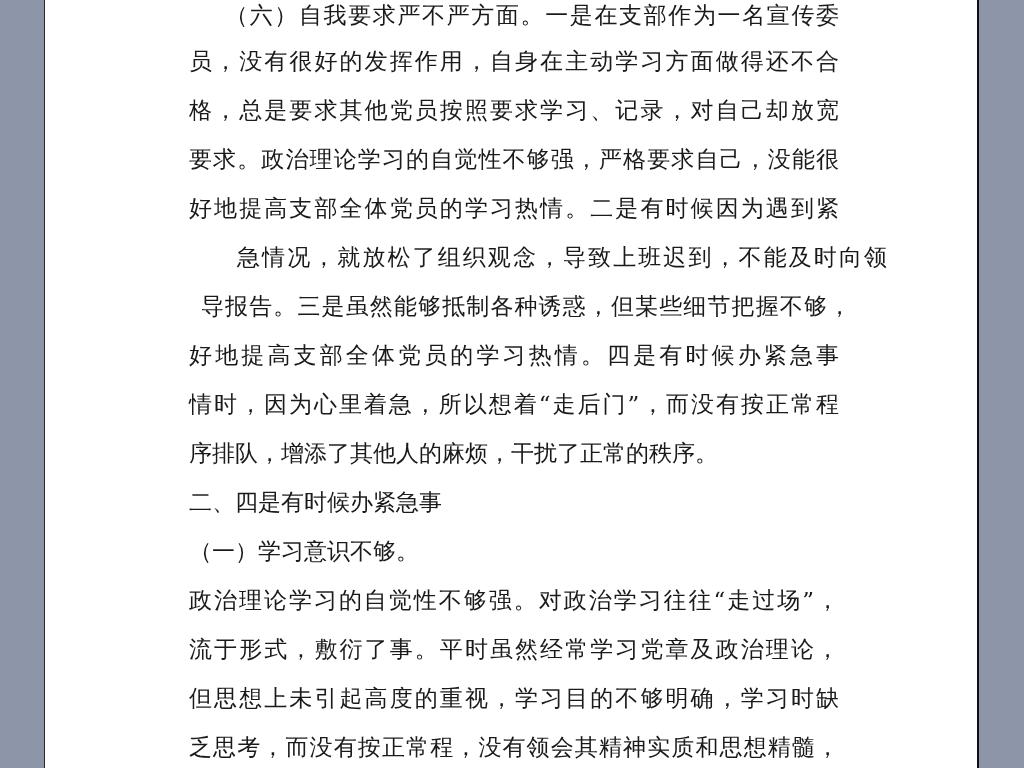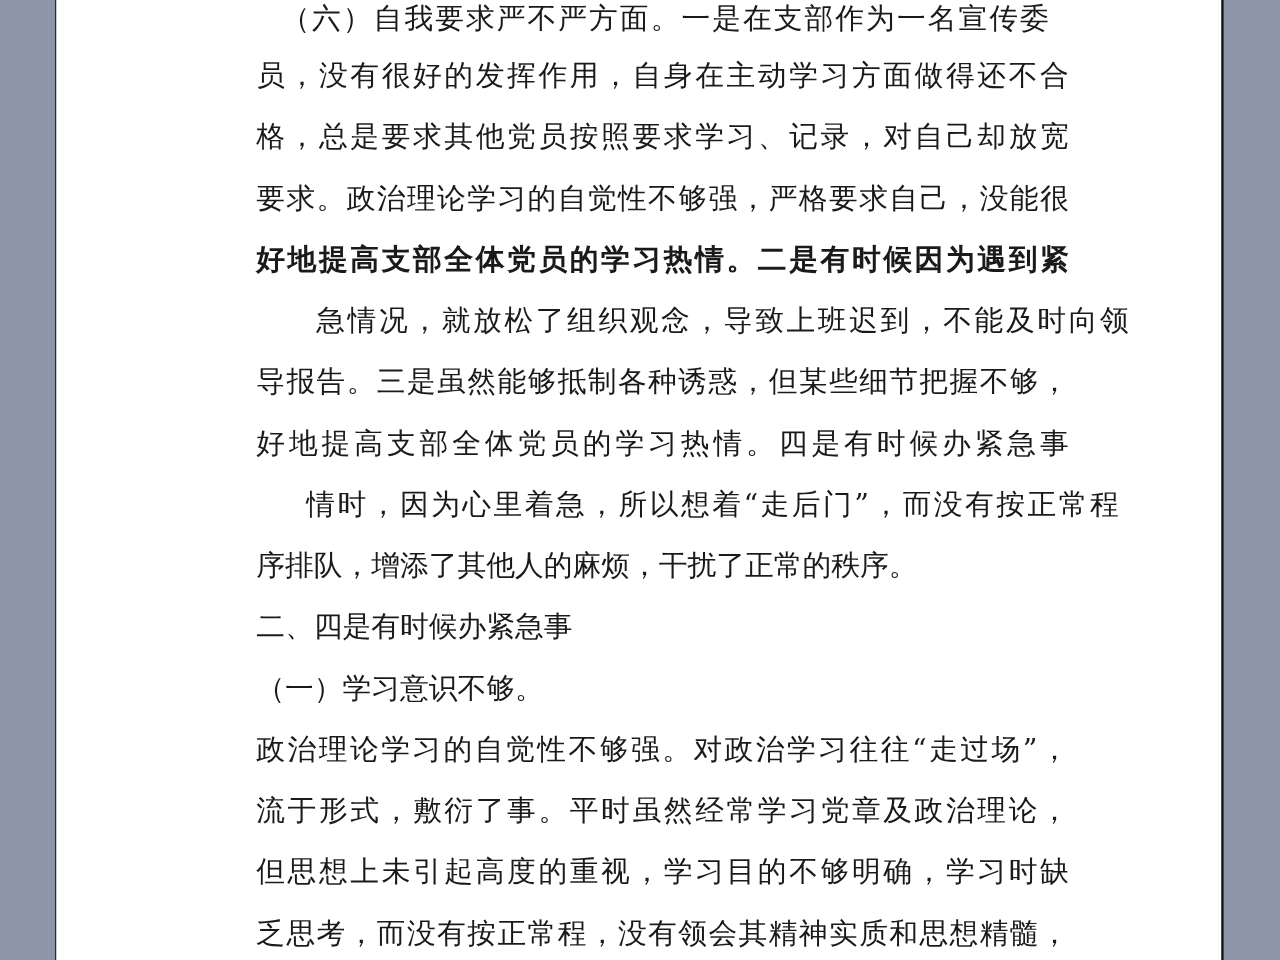--- a/index.html
+++ b/index.html
@@ -22,21 +22,21 @@
     border-right: 2px solid #111111;
     box-sizing: border-box;
   }
   .text-block {
     position: absolute;
     left: 144px; top: 0;
     width: 660px;
   }
   .line {
     position: absolute;
-    left: 16px;
+    left: 0;
     height: 30px;
     white-space: nowrap;
     font-family: "DejaVu Serif", "Liberation Serif", serif;
     font-size: 23px;
     color: #1a1a1a;
     line-height: 30px;
   }
   .justify {
     width: 650px;
     text-align: justify;
@@ -46,25 +46,25 @@
 </head>
 <body>
 
 <div class="viewer">
   <div class="page">
     <div class="text-block" id="text-block">
         <div class="line justify" style="top: 0px; left: 36px; width: 614px;">（六）自我要求严不严方面。一是在支部作为一名宣传委</div>
         <div class="line justify" style="top: 46px;">员，没有很好的发挥作用，自身在主动学习方面做得还不合</div>
         <div class="line justify" style="top: 95px;">格，总是要求其他党员按照要求学习、记录，对自己却放宽</div>
         <div class="line justify" style="top: 144px;">要求。政治理论学习的自觉性不够强，严格要求自己，没能很</div>
-        <div class="line justify" style="top: 193px; font-weight: bold;">好地提高支部全体党员的学习热情。二是有时候因为遇到紧</div>
+        <div class="line justify" style="top: 193px;">好地提高支部全体党员的学习热情。二是有时候因为遇到紧</div>
         <div class="line justify" style="top: 242px; margin-left: 48px;">急情况，就放松了组织观念，导致上班迟到，不能及时向领</div>
-        <div class="line justify" style="top: 291px;">导报告。三是虽然能够抵制各种诱惑，但某些细节把握不够，</div>
+        <div class="line justify" style="top: 291px; margin-left: 12px;">导报告。三是虽然能够抵制各种诱惑，但某些细节把握不够，</div>
         <div class="line justify" style="top: 340px;">好地提高支部全体党员的学习热情。四是有时候办紧急事</div>
-        <div class="line justify" style="top: 389px; margin-left: 40px;">情时，因为心里着急，所以想着“走后门”，而没有按正常程</div>
+        <div class="line justify" style="top: 389px;">情时，因为心里着急，所以想着“走后门”，而没有按正常程</div>
         <div class="line" style="top: 438px;">序排队，增添了其他人的麻烦，干扰了正常的秩序。</div>
         <div class="line" style="top: 487px;">二、四是有时候办紧急事</div>
         <div class="line" style="top: 536px;">（一）学习意识不够。</div>
         <div class="line justify" style="top: 585px;">政治理论学习的自觉性不够强。对政治学习往往“走过场”，</div>
         <div class="line justify" style="top: 634px;">流于形式，敷衍了事。平时虽然经常学习党章及政治理论，</div>
         <div class="line justify" style="top: 683px;">但思想上未引起高度的重视，学习目的不够明确，学习时缺</div>
         <div class="line justify" style="top: 732px;">乏思考，而没有按正常程，没有领会其精神实质和思想精髓，</div>
       </div>
   </div>
 </div>

